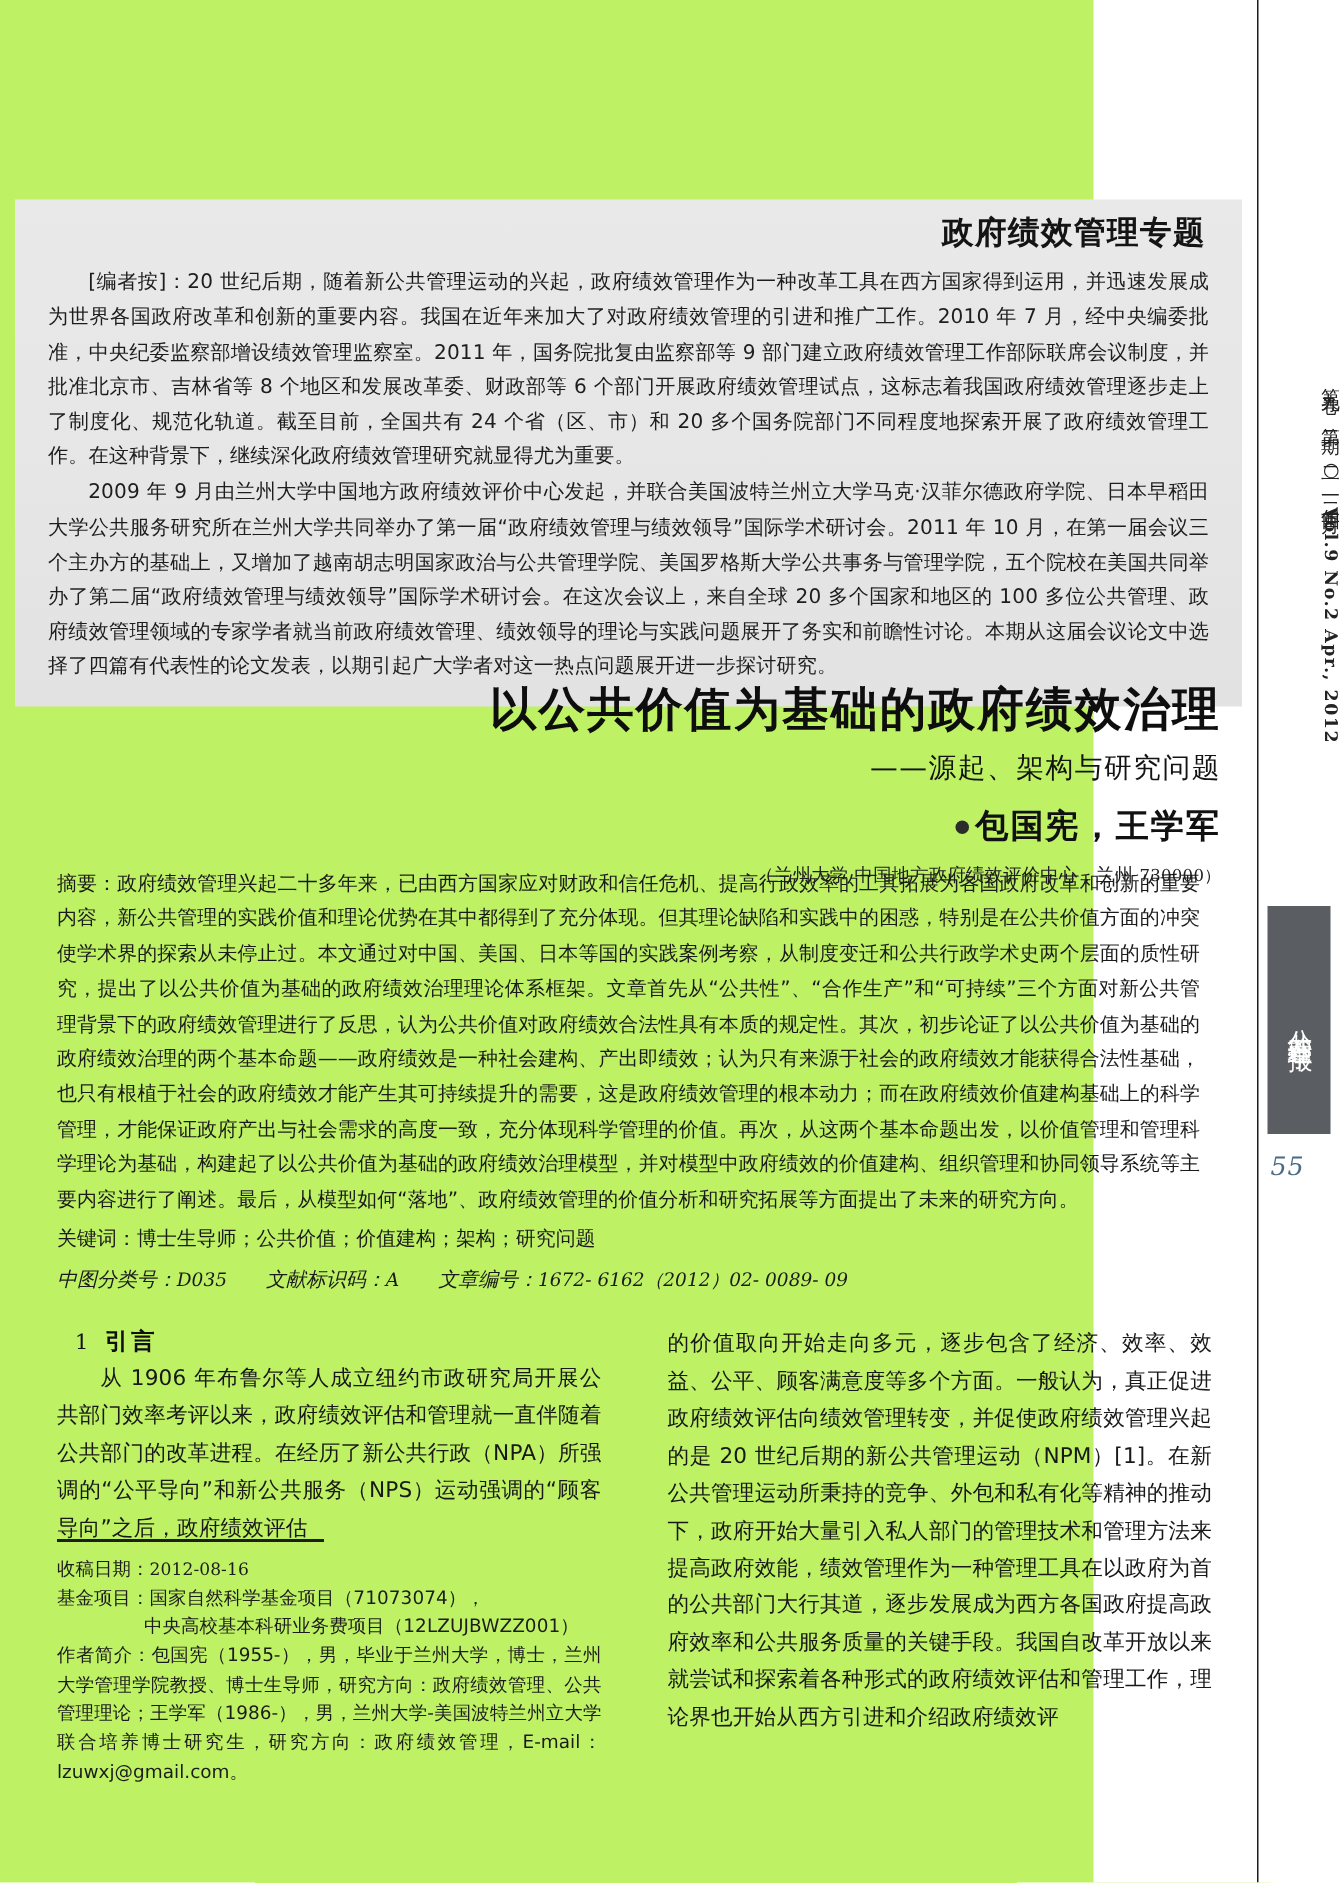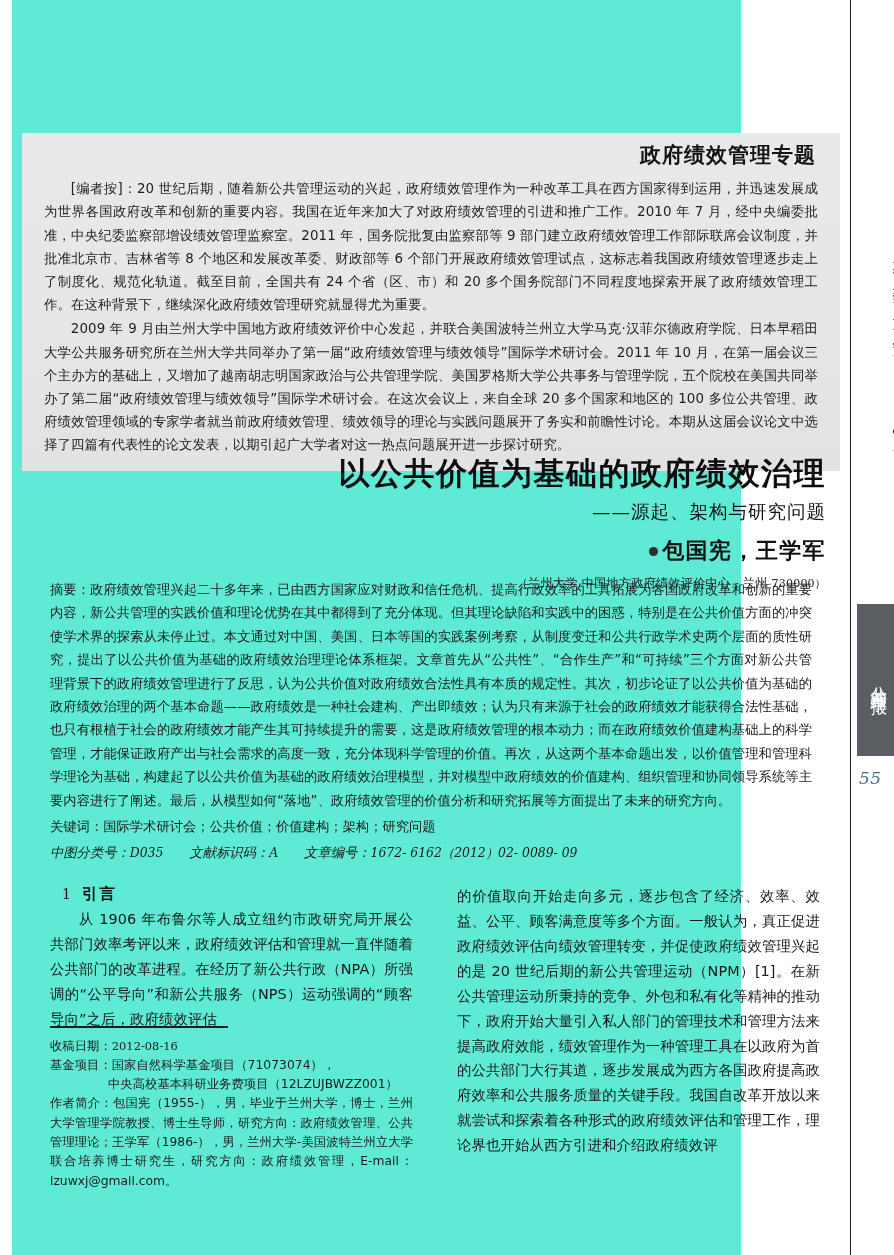--- a/index.html
+++ b/index.html
@@ -14,22 +14,21 @@
     font-family: "DejaVu Sans", "Liberation Sans", sans-serif;
     color: #1a1a1a;
     overflow: hidden;
   }
 
   
   #page {
     position: absolute;
     left: 0; top: 0;
     width: 729px; height: 1255px;
-    background: #5eead4;
-    margin-left: 12px;
+    background: #bef264;
   }
 
   
   #spine-rule {
     position: absolute;
     left: 838px;
     top: 0;
     width: 1px;
     height: 1255px;
     background: #1b1b1b;
@@ -317,21 +316,21 @@
         <span id="author-bullet"></span><span>包国宪，王学军</span>
       </div>
       <div id="affiliation-line">
         <span>（兰州大学 中国地方政府绩效评价中心，兰州 </span><span class="zip">730000）</span>
       </div>
     </section>
 
     <section id="abstract-block">
       <p id="abstract-text">摘要：政府绩效管理兴起二十多年来，已由西方国家应对财政和信任危机、提高行政效率的工具拓展为各国政府改革和创新的重要内容，新公共管理的实践价值和理论优势在其中都得到了充分体现。但其理论缺陷和实践中的困惑，特别是在公共价值方面的冲突使学术界的探索从未停止过。本文通过对中国、美国、日本等国的实践案例考察，从制度变迁和公共行政学术史两个层面的质性研究，提出了以公共价值为基础的政府绩效治理理论体系框架。文章首先从“公共性”、“合作生产”和“可持续”三个方面对新公共管理背景下的政府绩效管理进行了反思，认为公共价值对政府绩效合法性具有本质的规定性。其次，初步论证了以公共价值为基础的政府绩效治理的两个基本命题——政府绩效是一种社会建构、产出即绩效；认为只有来源于社会的政府绩效才能获得合法性基础，也只有根植于社会的政府绩效才能产生其可持续提升的需要，这是政府绩效管理的根本动力；而在政府绩效价值建构基础上的科学管理，才能保证政府产出与社会需求的高度一致，充分体现科学管理的价值。再次，从这两个基本命题出发，以价值管理和管理科学理论为基础，构建起了以公共价值为基础的政府绩效治理模型，并对模型中政府绩效的价值建构、组织管理和协同领导系统等主要内容进行了阐述。最后，从模型如何“落地”、政府绩效管理的价值分析和研究拓展等方面提出了未来的研究方向。</p>
       <p id="keywords-line">
-        <span>关键词：</span><span>国际学术研讨会；公共价值；价值建构；架构；研究问题</span>
+        <span>关键词：</span><span>博士生导师；公共价值；价值建构；架构；研究问题</span>
       </p>
       <div id="meta-line">
         <span><span>中图分类号：</span><span class="mono">D035</span></span>
         <span><span>文献标识码：</span><span class="mono">A</span></span>
         <span><span>文章编号：</span><span class="mono">1672- 6162（2012）02- 0089- 09</span></span>
       </div>
     </section>
 
     <section id="body-columns">
 

